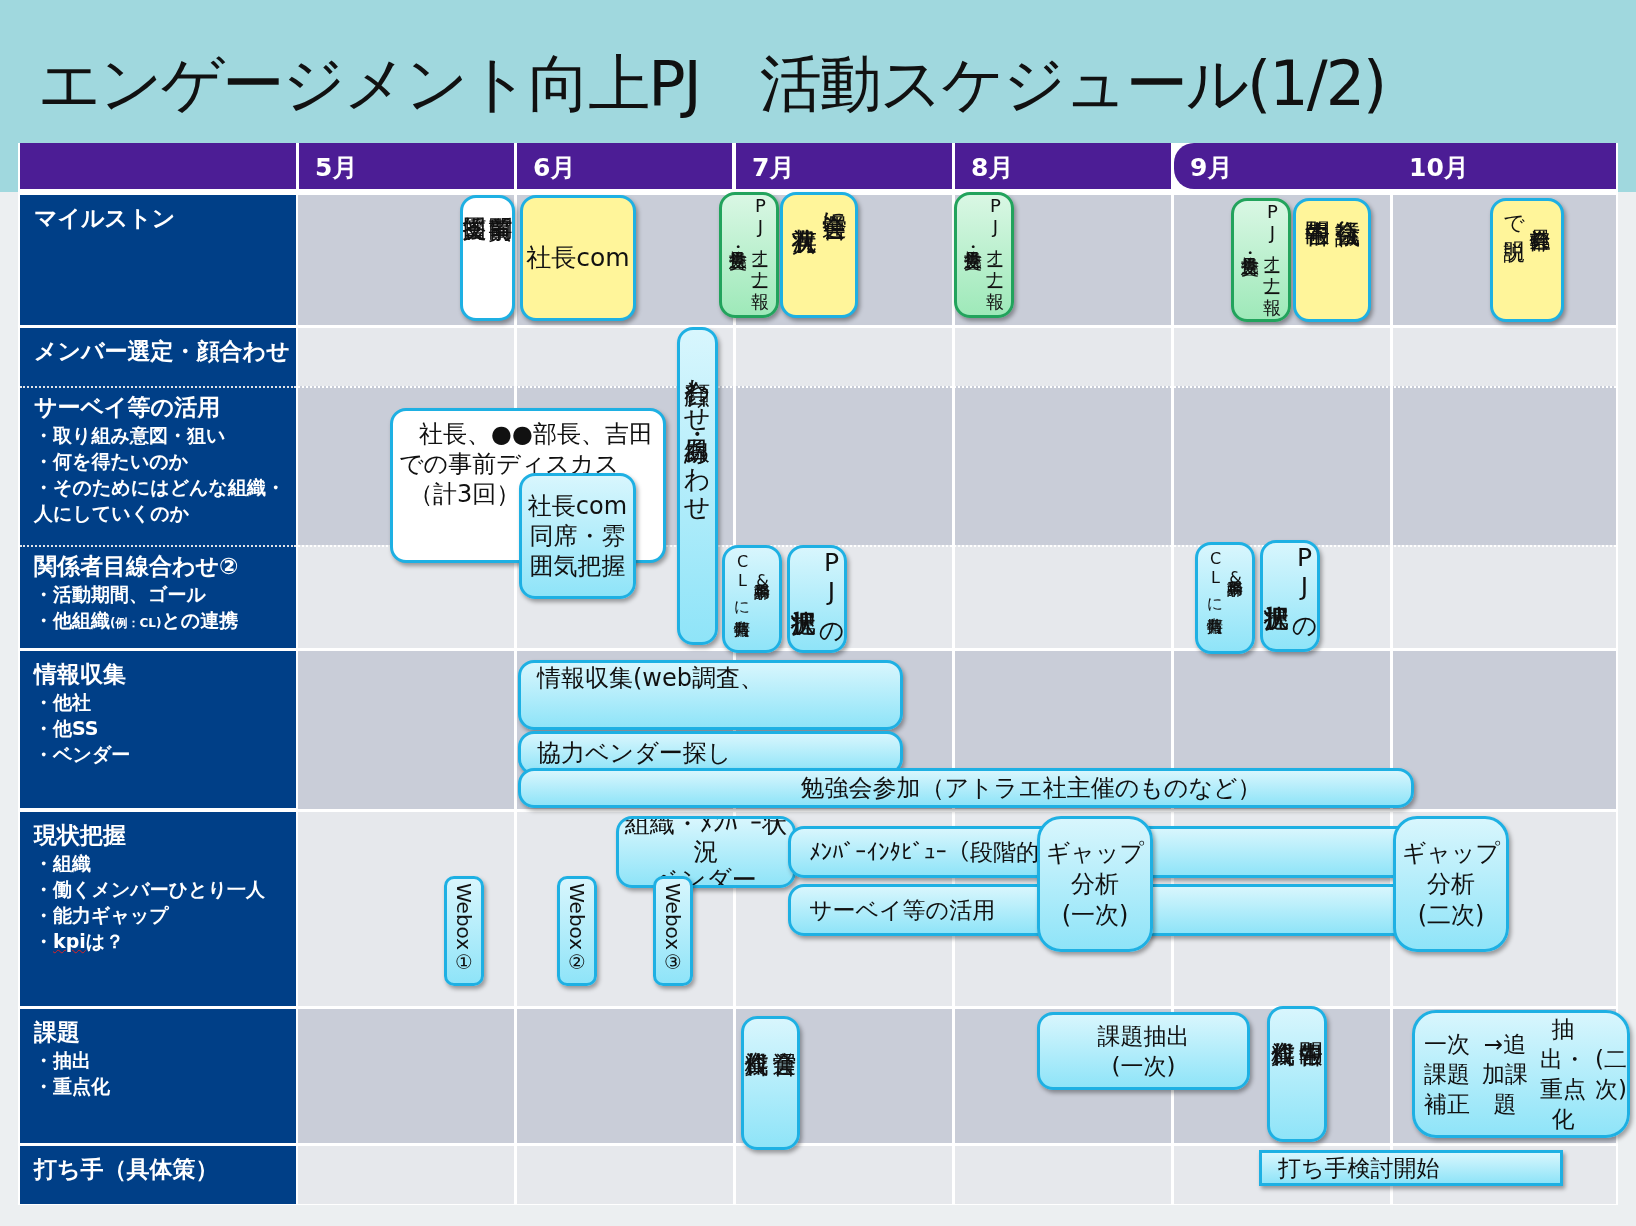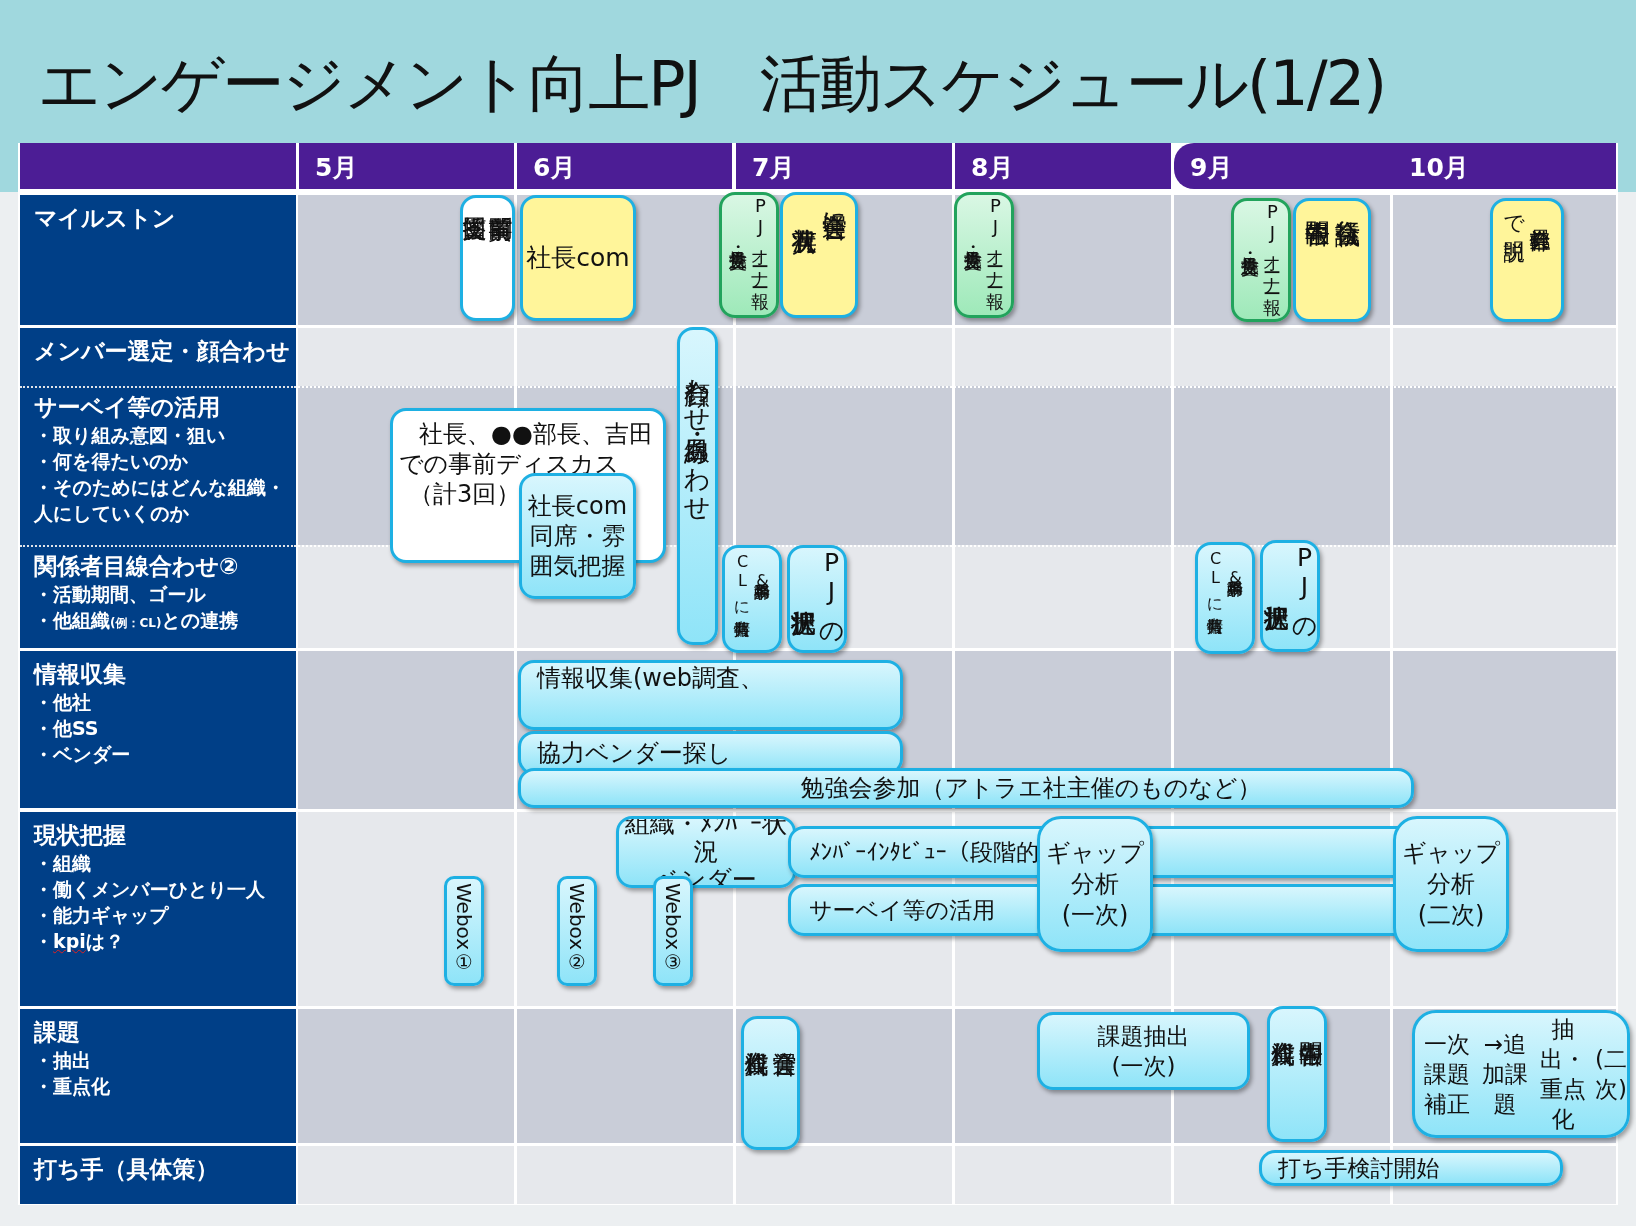--- a/index.html
+++ b/index.html
@@ -246,15 +246,15 @@
   <span class="vt">中間報告
 資料作成</span>
   </div>
 <div class="box" style="left:1388px;top:1010px;width:218px;height:128px;font-size:23px;line-height:30px;border-radius:24px;margin-left:24px;">
   <div>一次課題補正</div>
   <div>→追加課題</div>
   <div>抽出・重点化</div>
   <div>(二次)</div>
 </div>
 
-<div class="box left" style="left:1259px;top:1150px;width:304px;height:36px;font-size:23px;border-radius:16px;">
+<div class="box left" style="left:1259px;top:1150px;width:304px;height:36px;font-size:23px;border-radius:0;">
   <span>打ち手検討開始</span>
   </div>
 
 </body></html>

